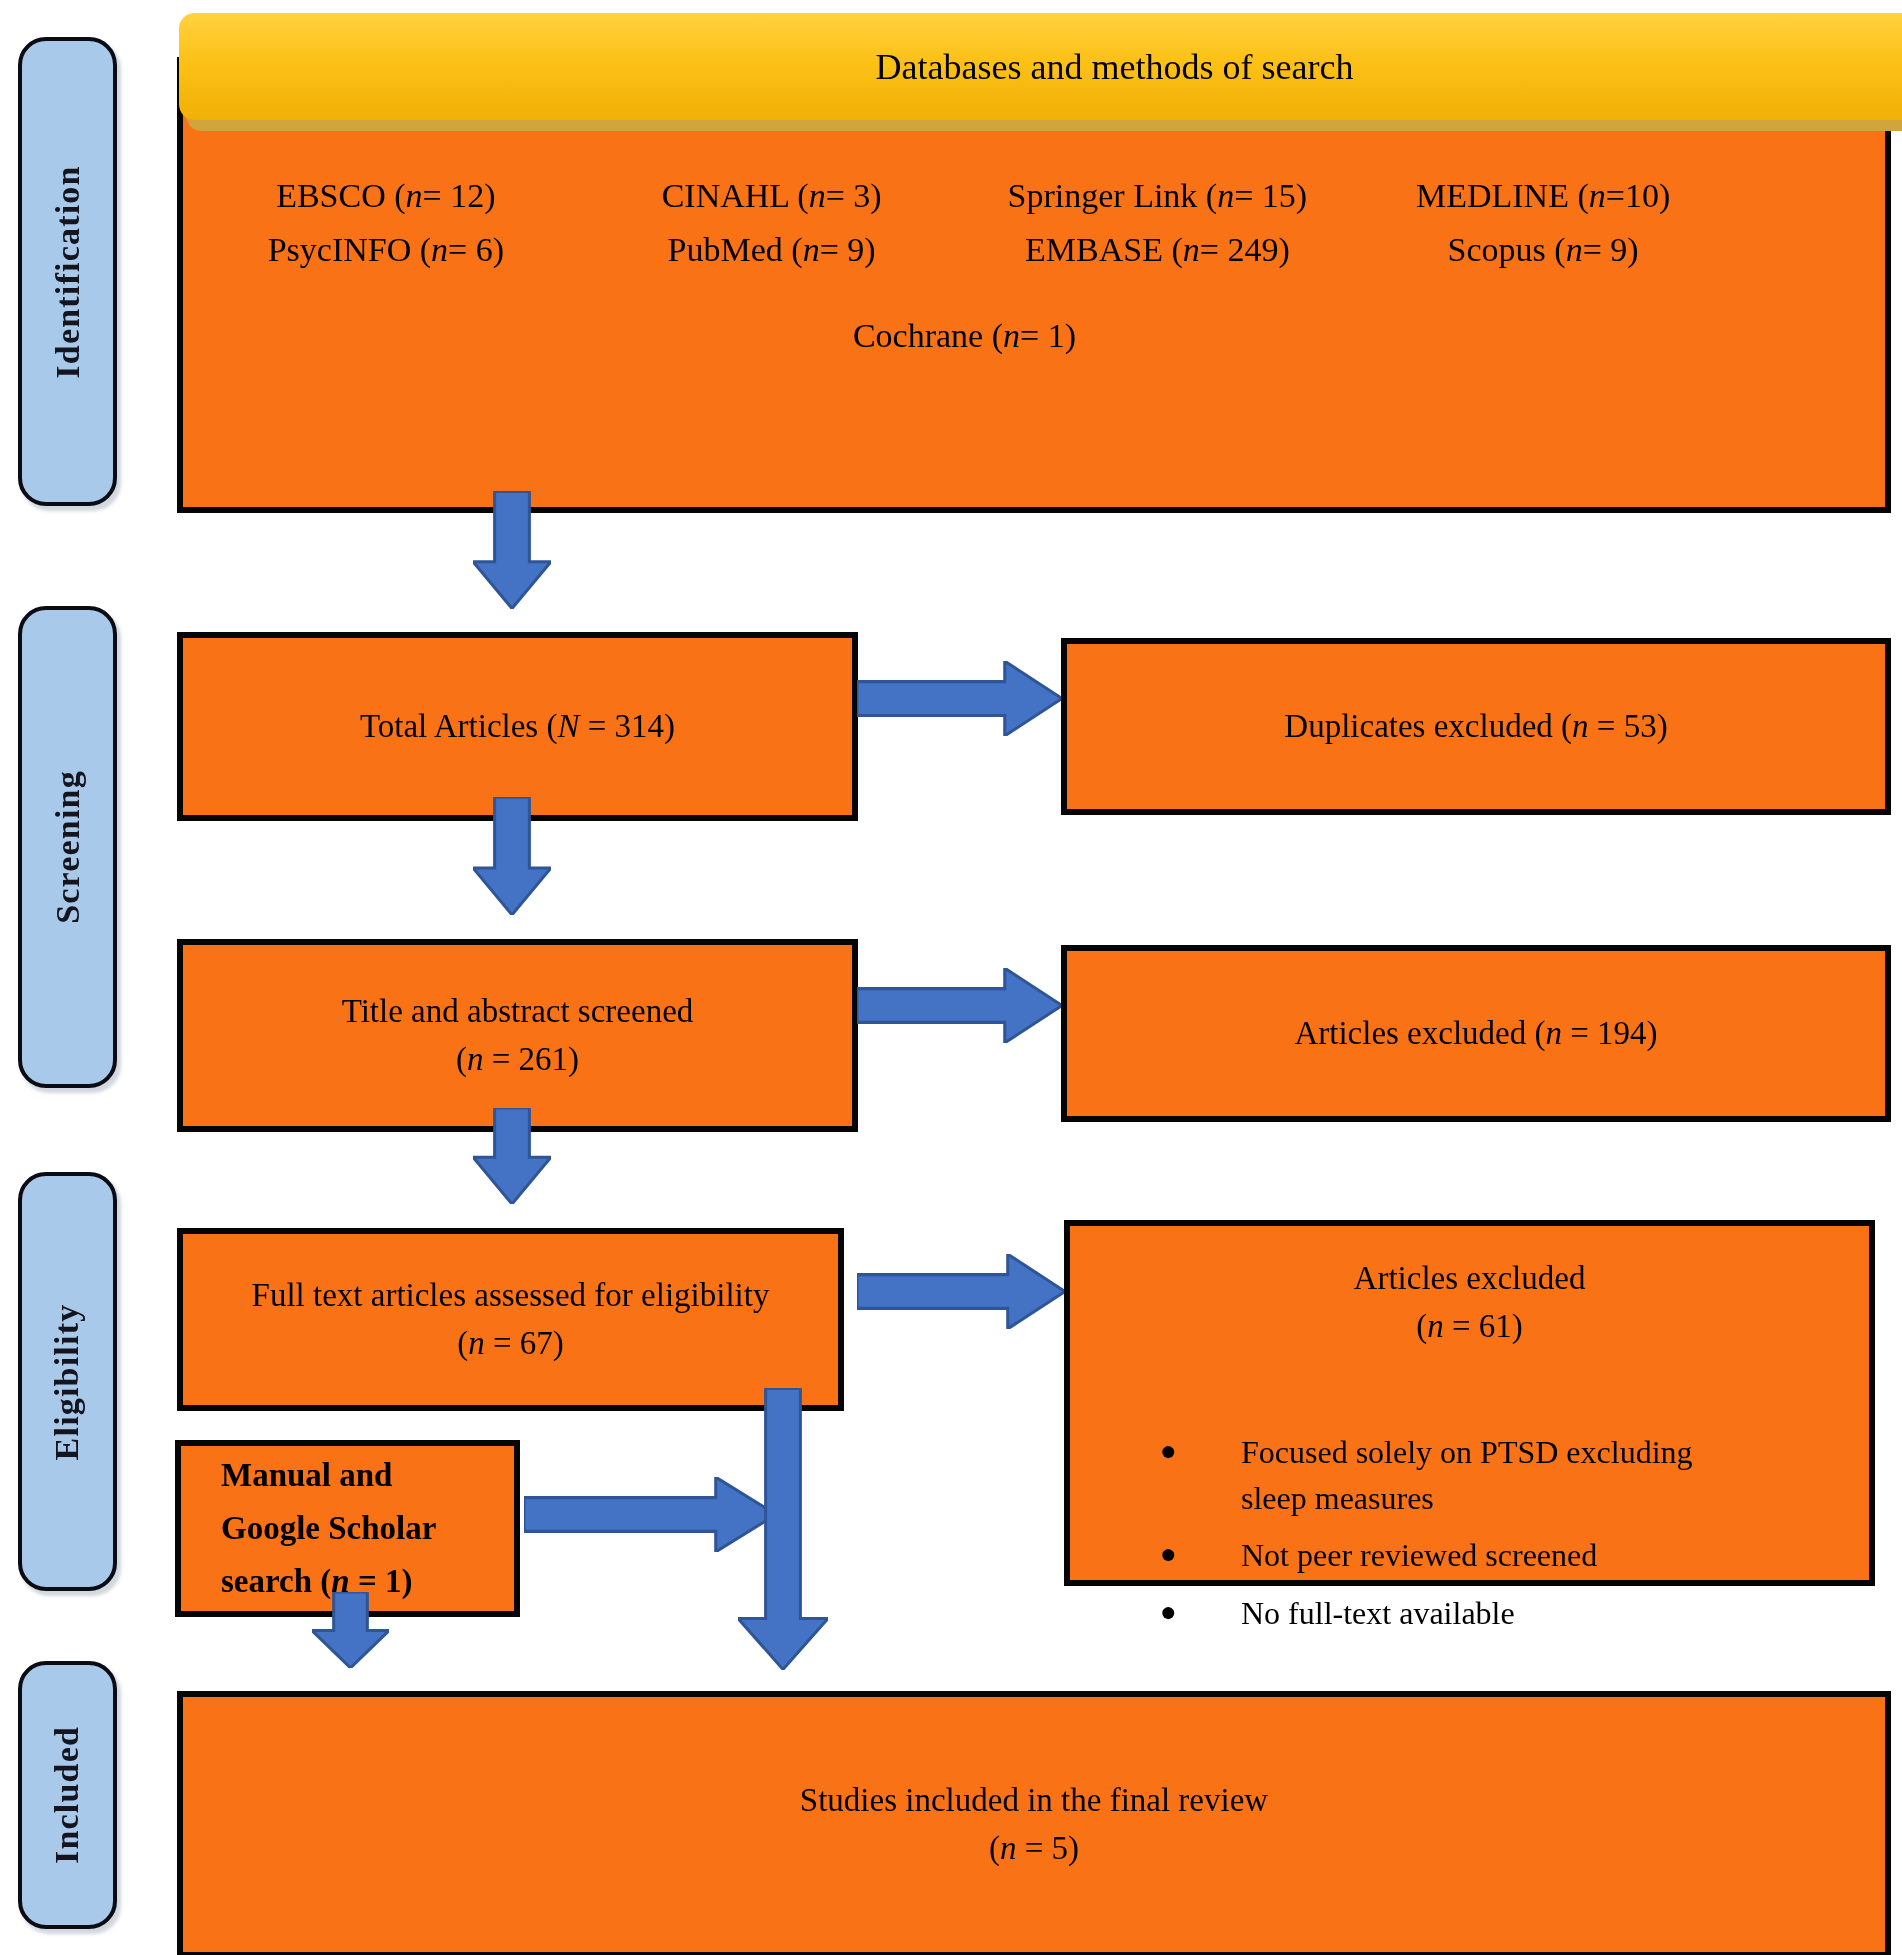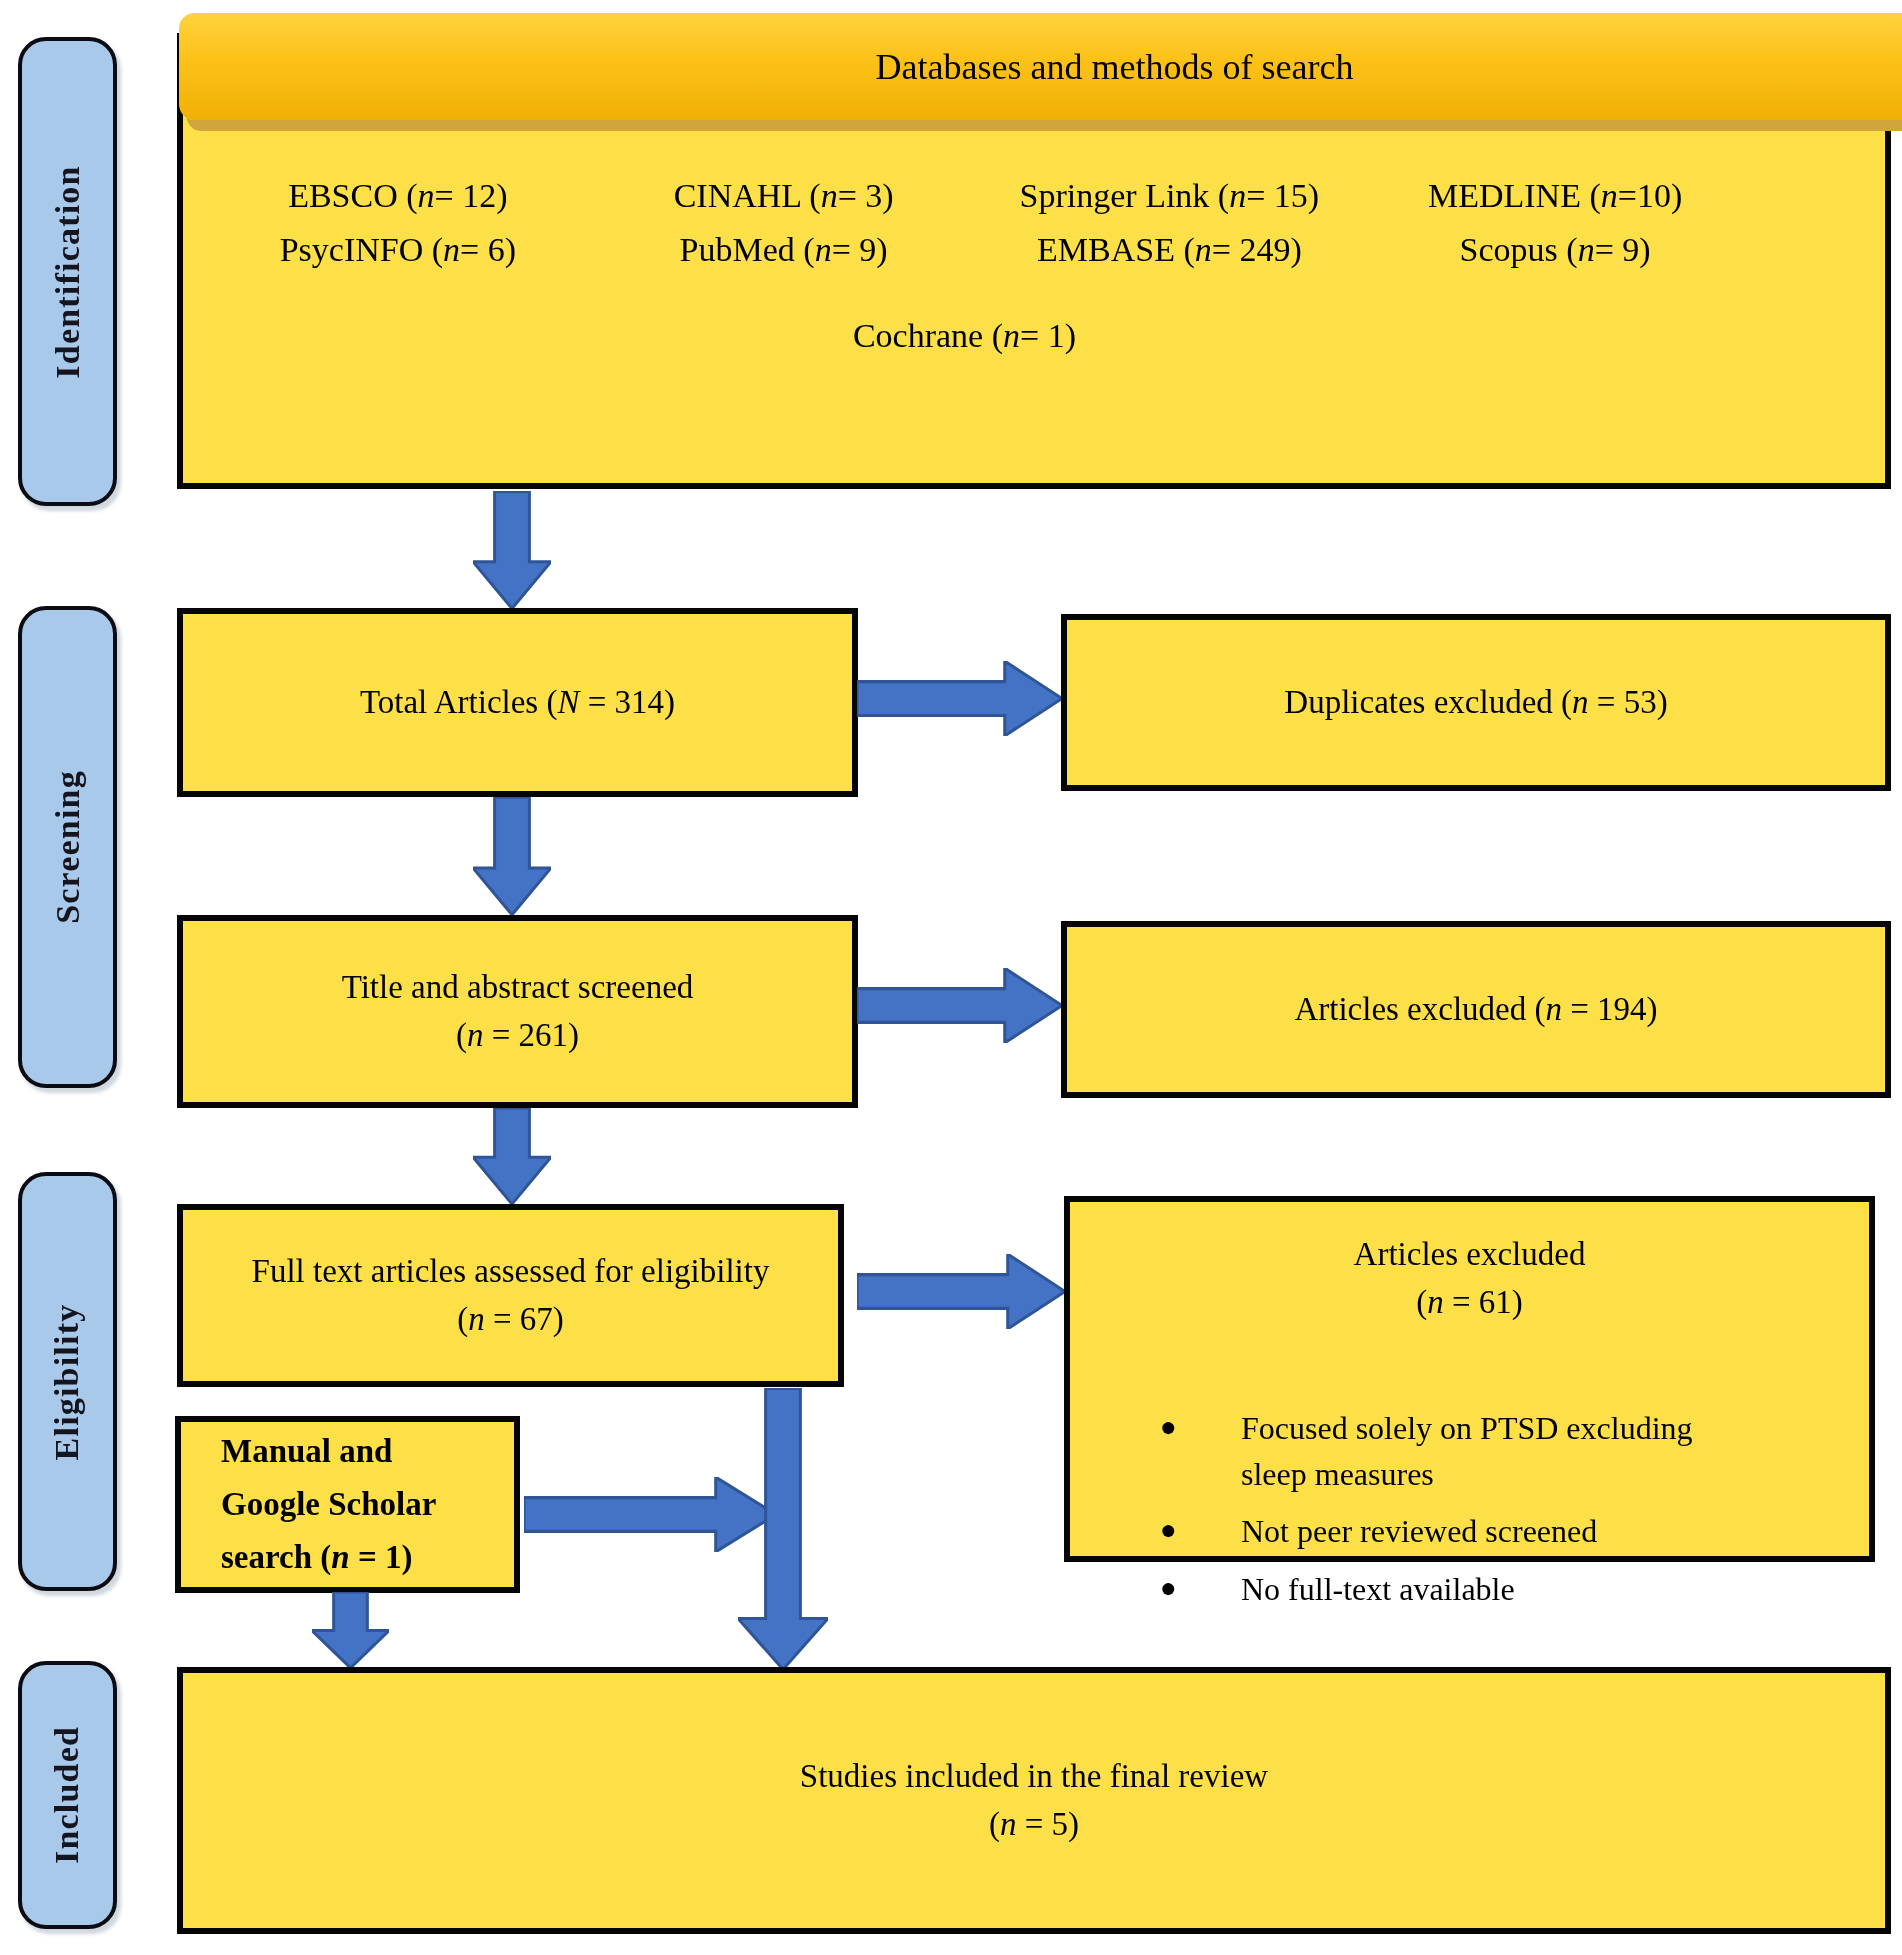--- a/index.html
+++ b/index.html
@@ -26,42 +26,42 @@
     transform:rotate(-90deg);
     white-space:nowrap;
     font-weight:bold;
     font-size:34px;
     letter-spacing:1.2px;
     color:#15151f;
   }
   
   .fbox{
     position:absolute;
-    background:#fde047;
+    background:#f97316;
     border:6.6px solid #050505;
     box-sizing:border-box;
     display:flex;flex-direction:column;
     align-items:center;justify-content:center;
     text-align:center;
-    font-size:33px;line-height:1.45;
+    font-size:33px;line-height:1.45;margin-top:24px;
   }
   
   .yellow-header{
     position:absolute;
     left:179px;top:13.3px;width:1871px;height:107px;
     background:linear-gradient(180deg,#ffd23f 0%,#fcc117 45%,#f1b006 100%);
     border-radius:15.7px;
     box-shadow:7.2px 11px 0 #cfa53c;
     display:flex;align-items:center;justify-content:center;
     font-weight:normal;font-size:36px;
     color:#050505;
   }
   
   .db-row{
-    position:absolute;left:205px;width:1543px;height:51px;
+    position:absolute;left:193px;width:1543px;height:51px;
     display:flex;
   }
   .db-row .cell{
     flex:1;display:flex;align-items:center;justify-content:center;
     font-size:34px;white-space:nowrap;
   }
   .db-center{
     position:absolute;left:193px;width:1543px;height:51px;
     display:flex;align-items:center;justify-content:center;
     font-size:34px;

